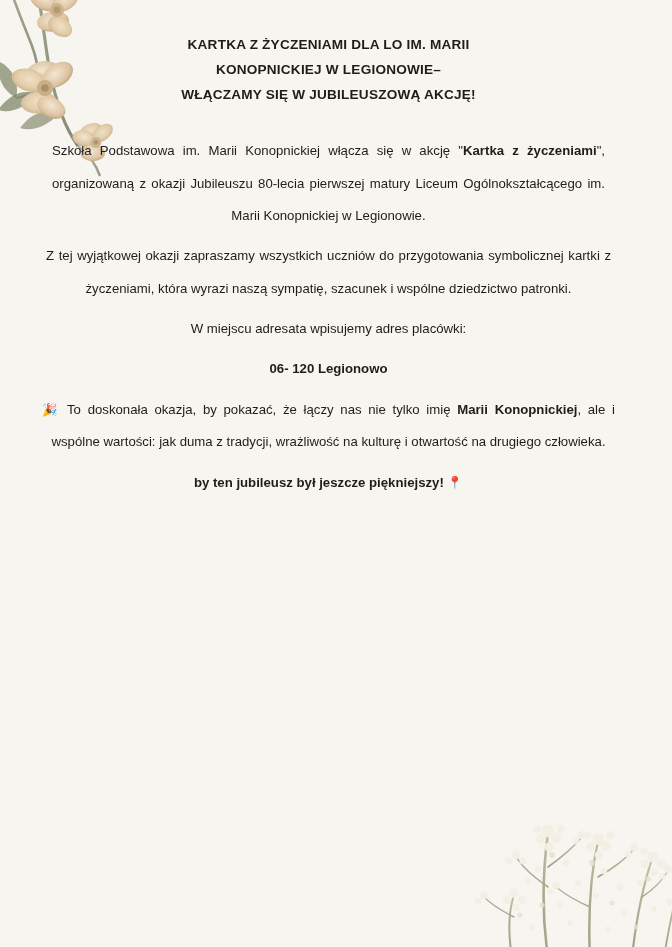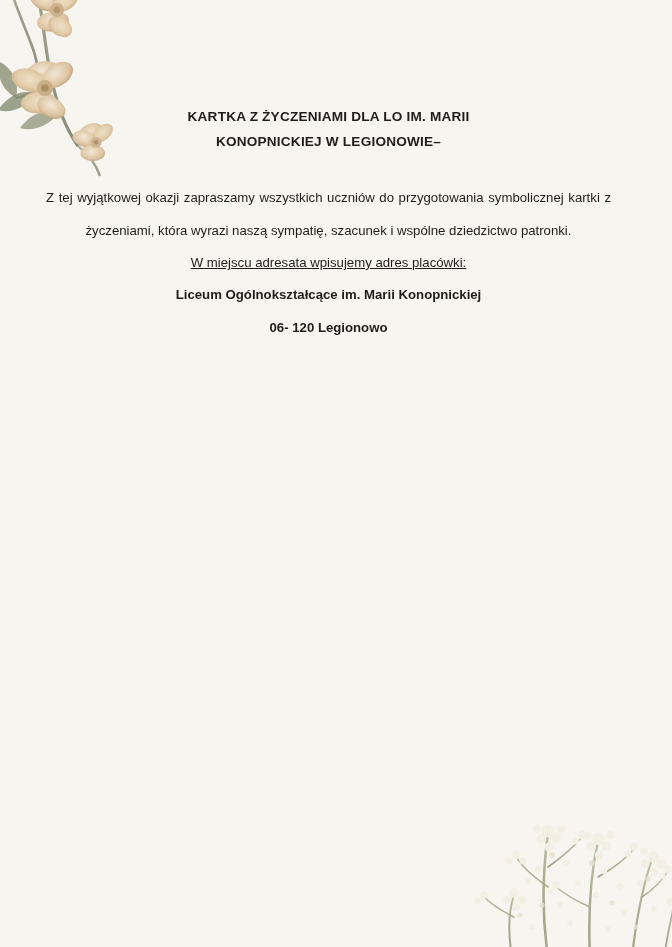--- a/index.html
+++ b/index.html
@@ -34,21 +34,21 @@
     height: 220px;
   }
 
   
   .page {
     position: relative;
     z-index: 2;
     width: 657px;
     height: 947px;
     box-sizing: border-box;
-    padding: 104px 40px 30px 40px;
+    padding: 32px 40px 30px 40px;
   }
 
   .title {
     text-align: center;
     font-weight: bold;
     font-size: 13.6px;
     line-height: 1.85;
     letter-spacing: .2px;
     color: #1d1d1b;
     margin: 0 0 28px 0;
@@ -59,26 +59,26 @@
     color: #1d1d1b;
     font-size: 13.2px;
     line-height: 2.45;
     text-align: center;
   }
 
   .para {
     margin: 0 0 0 0;
     padding: 0 8px;
   }
-  .para + .para { margin-top: 0px; }
+  .para + .para { margin-top: 8px; }
 
   .para.p1 { text-align: justify; text-align-last: center; padding: 0 12px; }
   .para.p2 { text-align: justify; text-align-last: center; padding: 0 6px; }
   .para.p3 { text-align: justify; text-align-last: center; padding: 0 2px; }
-  .para.p4 { text-align: justify; text-align-last: center; padding: 0 2px; text-decoration: underline; }
+  .para.p4 { text-align: justify; text-align-last: center; padding: 0 2px; }
 
   .b { font-weight: bold; }
 
   .line { display: block; }
 
   .emoji {
     font-family: "DejaVu Sans", sans-serif;
     font-size: 12.5px;
   }
   .emoji-party { color: #d4564a; }
@@ -260,34 +260,45 @@
     <circle cx="220" cy="166" r="2.6"></circle>
       <circle cx="244" cy="190" r="2.4"></circle>
   </g>
 </svg>
 
 <div class="page">
 
   <h1 class="title">
     <span class="line">KARTKA Z ŻYCZENIAMI DLA LO IM. MARII</span>
     <span class="line">KONOPNICKIEJ W LEGIONOWIE–</span>
+    <span class="line">WŁĄCZAMY SIĘ W JUBILEUSZOWĄ AKCJĘ!</span>
   </h1>
 
   <div class="body-block">
 
+    <p class="para p1">
+      <span>Szkoła Podstawowa im. Marii Konopnickiej włącza się w akcję "</span><span class="b">Kartka z życzeniami</span><span>", organizowaną z okazji Jubileuszu 80-lecia pierwszej matury Liceum Ogólnokształcącego im. Marii Konopnickiej w Legionowie.</span>
+    </p>
 
     <p class="para p2">Z tej wyjątkowej okazji zapraszamy wszystkich uczniów do przygotowania symbolicznej kartki z życzeniami, która wyrazi naszą sympatię, szacunek i wspólne dziedzictwo patronki.</p>
 
 
     <p class="para p4">W miejscu adresata wpisujemy adres placówki:</p>
 
     <p class="para">
-      <span class="line b">Liceum Ogólnokształcące im. Marii Konopnickiej</span>
       <span class="line b">06- 120 Legionowo</span>
     </p>
 
+    <p class="para p3">
+      <span class="emoji emoji-party">🎉</span>
+      <span>To doskonała okazja, by pokazać, że łączy nas nie tylko imię </span><span class="b">Marii Konopnickiej</span><span>, ale i wspólne wartości:  jak duma z tradycji, wrażliwość na kulturę i otwartość na drugiego człowieka.</span>
+    </p>
 
 
     <p class="para">
+      <span class="line b">
+        <span>by ten jubileusz był jeszcze piękniejszy!</span>
+        <span class="emoji emoji-pin">📍</span>
+      </span>
     </p>
 
   </div>
 </div>
 
 </body></html>

